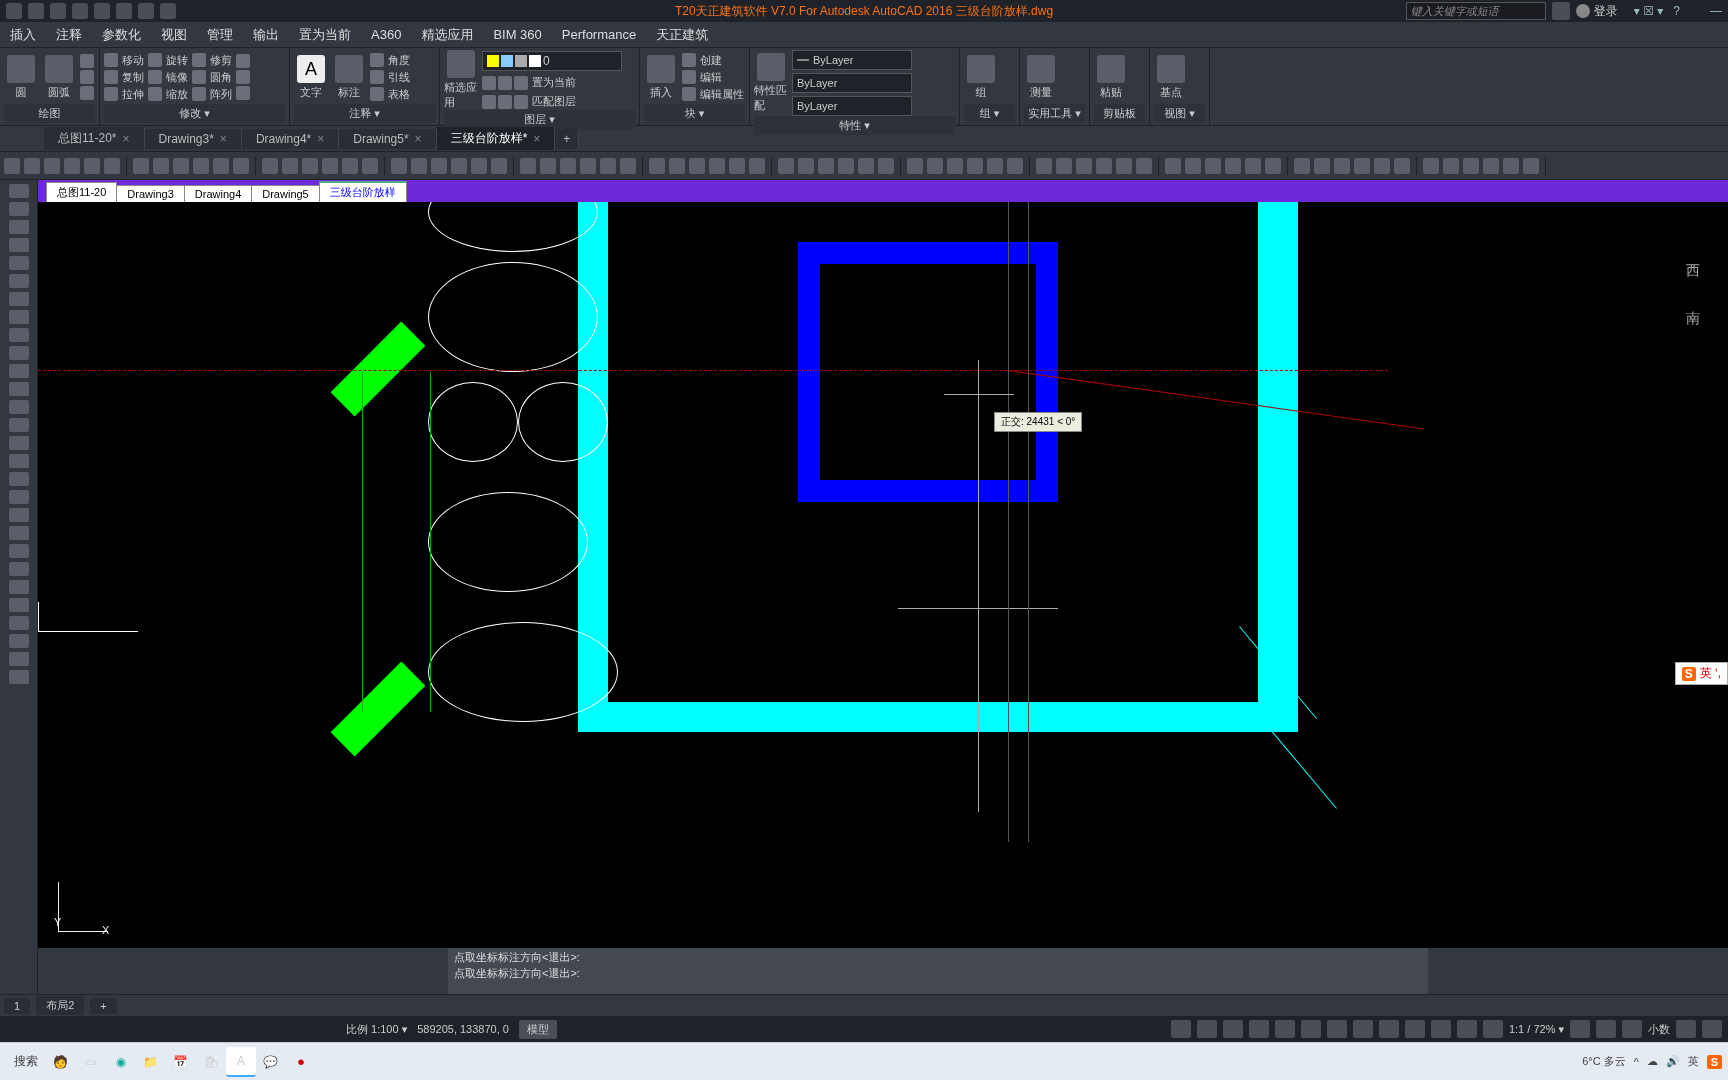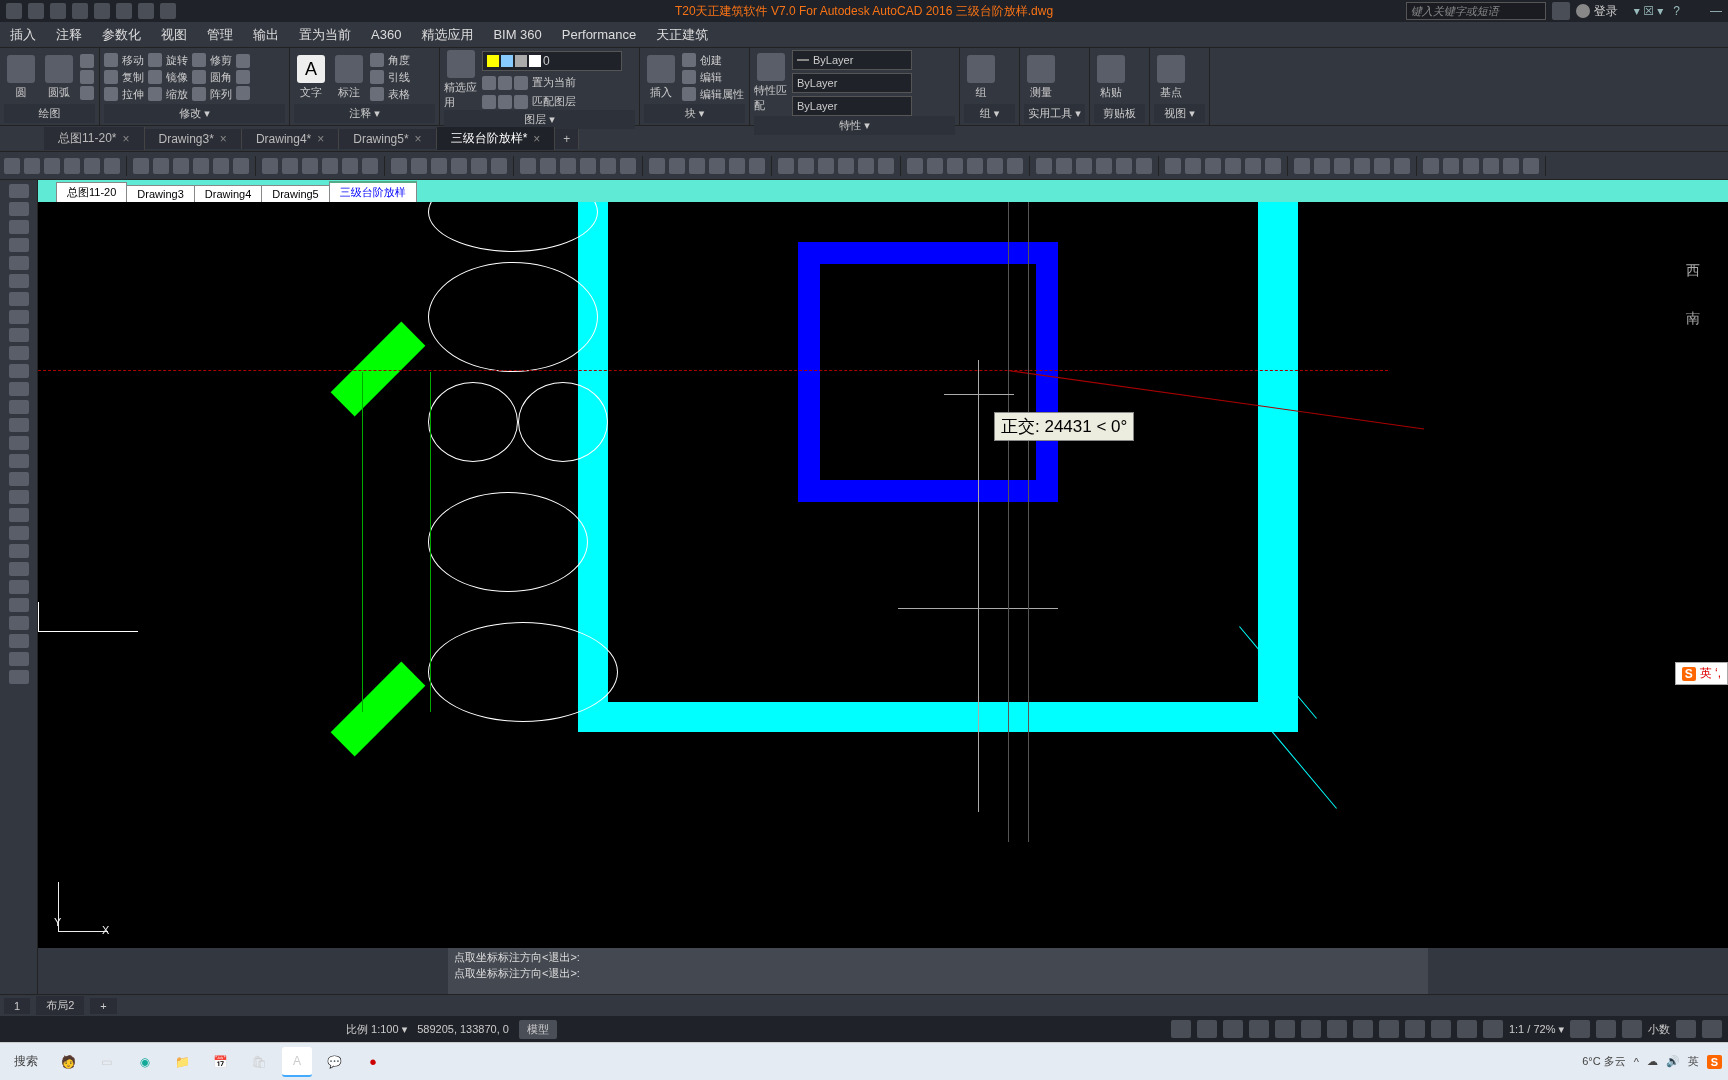--- a/index.html
+++ b/index.html
@@ -38,54 +38,54 @@
 
 .toolbar-row { height: 28px; background: #333740; display: flex; align-items: center; padding-left: 4px; gap: 4px; border-bottom: 1px solid #222; }
 .toolbar-row .ico { width: 16px; height: 16px; background: #5a5e68; border-radius: 2px; cursor: pointer; }
 .toolbar-row .sep { width: 1px; height: 20px; background: #222; margin: 0 2px; }
 
 .main-area { display: flex; height: calc(100% - 22px - 26px - 78px - 26px - 28px - 28px - 26px); }
 .left-palette { width: 38px; background: #333740; border-right: 1px solid #222; display: flex; flex-direction: column; gap: 4px; padding-top: 4px; align-items: center; }
 .left-palette .ico { width: 20px; height: 14px; background: #5a5e68; border-radius: 2px; cursor: pointer; }
 
 .drawing-wrap { flex: 1; display: flex; flex-direction: column; background: #333740; position: relative; }
-.dwg-tabs { height: 22px; background: #5eead4; display: flex; align-items: flex-end; padding-left: 18px; }
+.dwg-tabs { height: 22px; background: #6d28d9; display: flex; align-items: flex-end; padding-left: 8px; }
 .dwg-tab { padding: 2px 10px; background: #fff; border: 1px solid #888; border-bottom: none; font-size: 11px; cursor: pointer; margin-right: -1px; color: #000; }
 .dwg-tab.active { background: #fff; color: #00f; border-top: 2px solid #5a8; }
 .canvas { flex: 1; background: #000; position: relative; overflow: hidden; }
 .cmd-area { height: 78px; background: #333740; display: flex; flex-direction: column; }
 .cmd-history { flex: 1; background: #444850; padding: 2px 6px; font-size: 11px; color: #ddd; margin-left: 410px; margin-right: 300px;}
 .cmd-history div { margin-bottom: 1px; }
 .cmd-input-row { height: 24px; display: flex; align-items: center; padding-left: 410px; gap: 4px; }
 .cmd-input-row .ico { width: 14px; height: 14px; background: #5a5e68; }
 .cmd-input { flex: 1; max-width: 670px; background: #ebeef3; color: #6a6e78; padding: 2px 6px; font-size: 12px; }
 .cmd-input .l { color: #888; }
 
 .model-tabs { height: 22px; background: #333740; display: flex; align-items: center; padding-left: 4px; gap: 6px; border-top: 1px solid #222; }
 .model-tab { padding: 2px 10px; background: #2a2d35; font-size: 11px; cursor: pointer; }
 
 .status-bar { height: 26px; background: #1f2228; display: flex; align-items: center; padding: 0 6px; gap: 10px; color: #ccc; font-size: 11px; position: absolute; bottom: 38px; left: 0; right: 0; }
 .status-right { margin-left: auto; display: flex; align-items: center; gap: 6px; }
 .status-right .ico { width: 20px; height: 18px; background: #4a4e57; border-radius: 2px; cursor: pointer; }
 
-.taskbar { position: absolute; bottom: 0; left: 0; right: 0; height: 38px; background: #e5ebf3; display: flex; align-items: center; padding: 0 6px; gap: 8px; border-top: 1px solid #ccc; }
+.taskbar { position: absolute; bottom: 0; left: 0; right: 0; height: 38px; background: #e5ebf3; display: flex; align-items: center; padding: 0 6px; gap: 0; border-top: 1px solid #ccc; }
 .taskbar .start { padding: 4px 8px; color: #444; }
 .taskbar .app { width: 30px; height: 30px; display: flex; align-items: center; justify-content: center; border-radius: 3px; cursor: pointer; }
 .taskbar .tray { margin-left: auto; display: flex; align-items: center; gap: 8px; color: #444; font-size: 11px; }
 
 
 .cyan-rect { position: absolute; border: 30px solid #00ffff; }
 .blue-sq { position: absolute; border: 22px solid #0000ff; }
 .ellipse { position: absolute; border: 1px solid #fff; border-radius: 50%; }
 .green-bar { position: absolute; background: #00ff00; transform: rotate(-45deg); }
 .dashed { position: absolute; border-top: 1px dashed #aa0000; }
 .green-line { position: absolute; border-left: 1px solid #0a0; }
 .cross-h { position: absolute; height: 1px; background: #aaa; }
 .cross-v { position: absolute; width: 1px; background: #aaa; }
-.tooltip { position: absolute; background: #ececdf; border: 1px solid #888; color: #000; padding: 2px 6px; font-size: 17px; }
+.tooltip { position: absolute; background: #ececdf; border: 1px solid #888; color: #000; padding: 2px 6px; font-size: 10px; }
 .ucs { position: absolute; bottom: 16px; left: 10px; color: #eee; font-size: 11px; }
 .ucs .ax { position: absolute; background: #eee; }
 
 .nav-cube { position: absolute; top: 60px; right: 10px; width: 50px; height: 60px; color: #aaa; text-align:center; font-size: 14px; }
 .ime-float { position: absolute; right: 0; top: 460px; background: #fff; border: 1px solid #aaa; padding: 2px 6px; color: #d00; font-size: 12px; display:flex; align-items:center; gap:4px;}
 
 </style>
 </head>
 <body>
 

